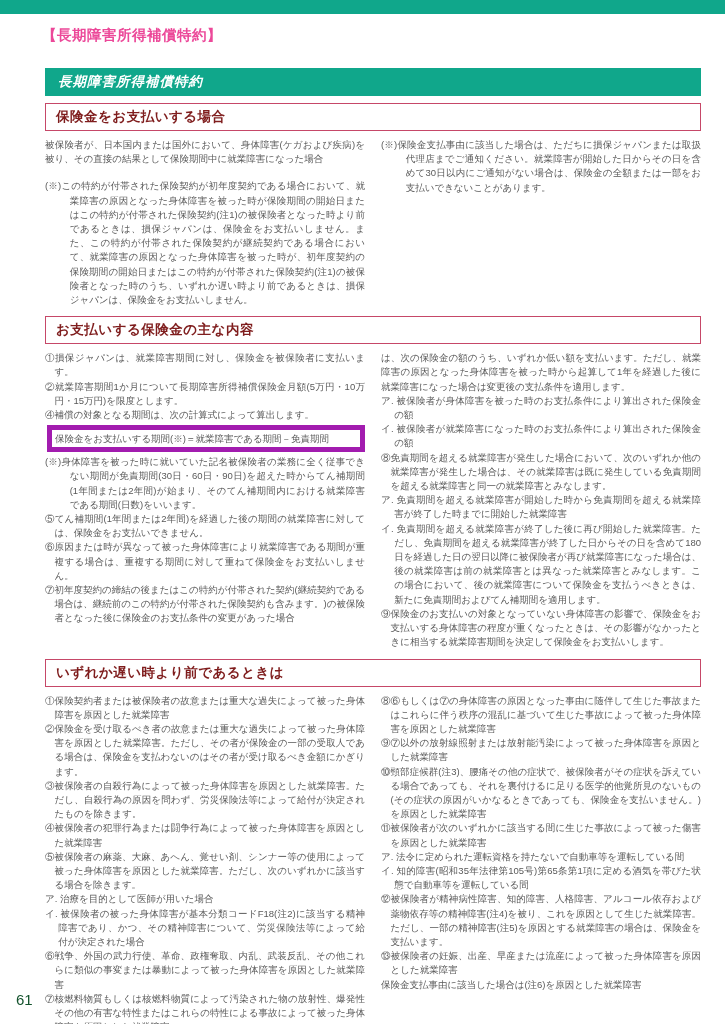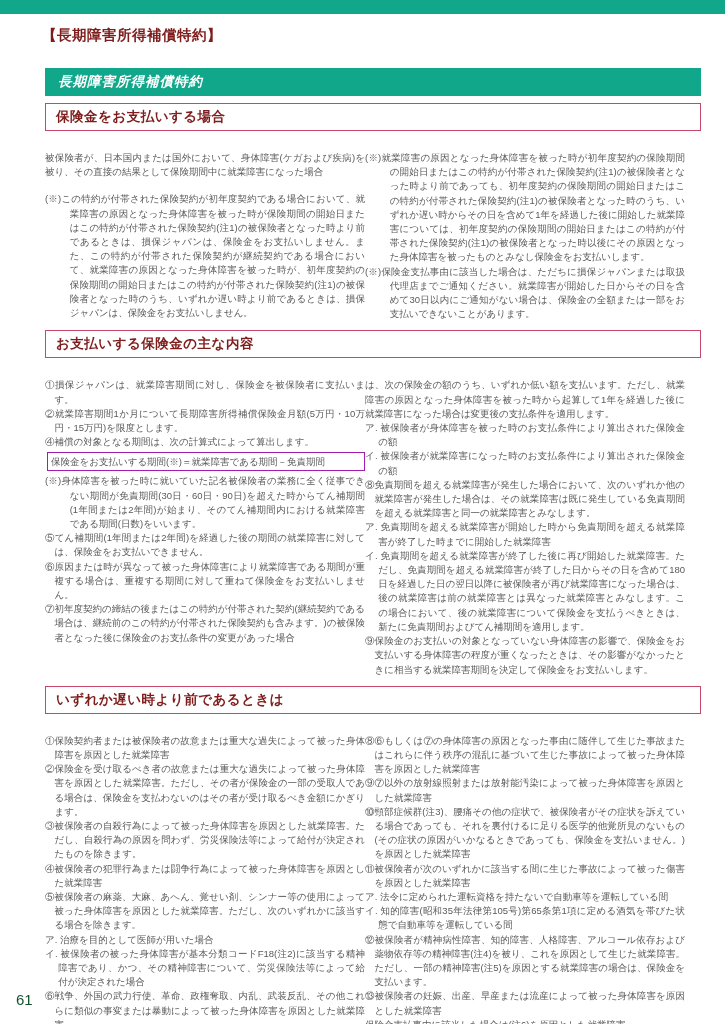--- a/index.html
+++ b/index.html
@@ -5,42 +5,42 @@
   html,body { margin:0; padding:0; background:#ffffff; }
   .page {
     position:relative; width:725px; height:1024px; margin:0 auto;
     background:#ffffff; overflow:hidden;
     font-family:"Liberation Sans", sans-serif;
     color:#595959;
   }
   .topbar { position:absolute; top:0; left:0; width:725px; height:14px; background:#10a78b; }
   .doc-title {
     position:absolute; top:26px; left:42px;
-    font-size:14.5px; font-weight:bold; color:#7f1d1d; letter-spacing:0.5px;
+    font-size:14.5px; font-weight:bold; color:#ec4899; letter-spacing:0.5px;
   }
   .content { position:absolute; top:68px; left:45px; width:656px; }
   .banner {
     background:#10a78b; color:#ffffff; font-weight:bold; font-size:13.5px;
     padding:5px 0 5px 13px; letter-spacing:1px;font-style:italic;
   }
   .sec-head {
     margin-top:7px; border:1px solid #c64868; color:#7f1d1d;
     font-weight:bold; font-size:13.5px; padding:4px 0 4px 10px; letter-spacing:0.5px;
     background:#ffffff;
   }
-  .cols { display:flex; margin:20px 0 9px 0; }
+  .cols { display:flex; gap:16px; margin:7px 0 9px 0; }
   .col { width:320px; font-size:9.5px; line-height:14.2px; text-align:justify; }
   .col p { margin:0; }
   .p-plain { }
   .p-kome { padding-left:2.6em; text-indent:-2.6em; }
   .p-num  { padding-left:1em;   text-indent:-1em; }
   .p-sub  { margin-left:1em; padding-left:1.4em; text-indent:-1.4em; }
   .gap-top { margin-top:13px !important; }
   .formula {
-    border:1px solid #a21caf; margin:3px 0 3px 2px; padding:2px 3px;
+    border:5px solid #a21caf; margin:3px 0 3px 2px; padding:2px 3px;
     font-size:9.5px; line-height:13px; text-align:left;
   }
   .page-num {
     position:absolute; left:16px; bottom:16px;
     font-size:15px; color:#14532d;
   }
 </style>
 </head>
 <body>
 
@@ -51,21 +51,20 @@
   <div class="content">
     <div class="banner">長期障害所得補償特約</div>
 
     <div class="sec-head">保険金をお支払いする場合</div>
     <div class="cols">
       <div class="col">
         <p class="p-plain">被保険者が、日本国内または国外において、身体障害(ケガおよび疾病)を被り、その直接の結果として保険期間中に就業障害になった場合</p>
         <p class="p-kome gap-top">(※)この特約が付帯された保険契約が初年度契約である場合において、就業障害の原因となった身体障害を被った時が保険期間の開始日またはこの特約が付帯された保険契約(注1)の被保険者となった時より前であるときは、損保ジャパンは、保険金をお支払いしません。また、この特約が付帯された保険契約が継続契約である場合において、就業障害の原因となった身体障害を被った時が、初年度契約の保険期間の開始日またはこの特約が付帯された保険契約(注1)の被保険者となった時のうち、いずれか遅い時より前であるときは、損保ジャパンは、保険金をお支払いしません。</p>
       </div>
       <div class="col">
-        <p class="p-kome">(※)就業障害の原因となった身体障害を被った時が初年度契約の保険期間の開始日またはこの特約が付帯された保険契約(注1)の被保険者となった時より前であっても、初年度契約の保険期間の開始日またはこの特約が付帯された保険契約(注1)の被保険者となった時のうち、いずれか遅い時からその日を含めて1年を経過した後に開始した就業障害については、初年度契約の保険期間の開始日またはこの特約が付帯された保険契約(注1)の被保険者となった時以後にその原因となった身体障害を被ったものとみなし保険金をお支払いします。</p>
         <p class="p-kome">(※)保険金支払事由に該当した場合は、ただちに損保ジャパンまたは取扱代理店までご通知ください。就業障害が開始した日からその日を含めて30日以内にご通知がない場合は、保険金の全額または一部をお支払いできないことがあります。</p>
       </div>
     </div>
 
     <div class="sec-head">お支払いする保険金の主な内容</div>
     <div class="cols">
       <div class="col">
         <p class="p-num">①損保ジャパンは、就業障害期間に対し、保険金を被保険者に支払います。</p>
         <p class="p-num">②就業障害期間1か月について長期障害所得補償保険金月額(5万円・10万円・15万円)を限度とします。</p>
         <p class="p-num">④補償の対象となる期間は、次の計算式によって算出します。</p>

